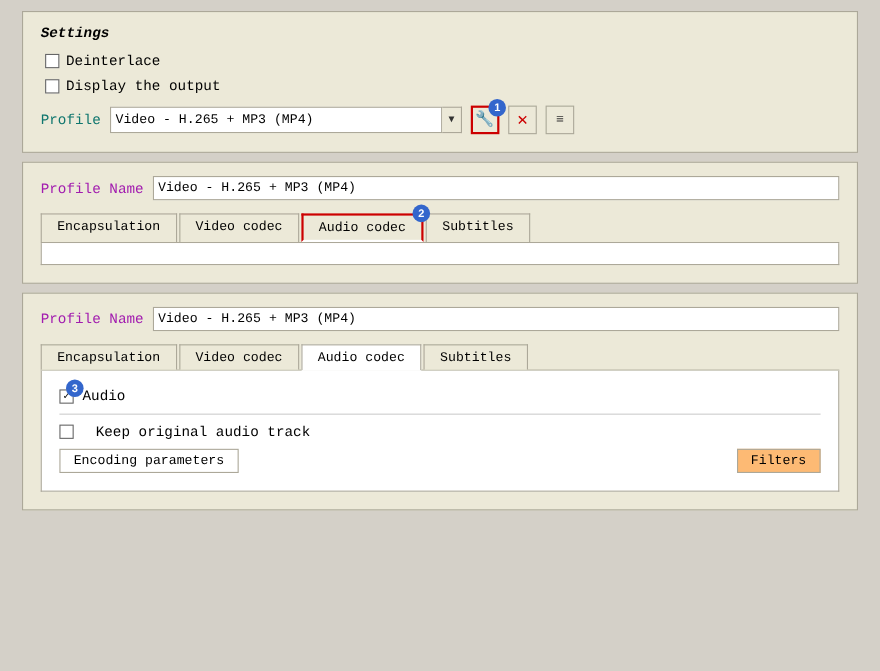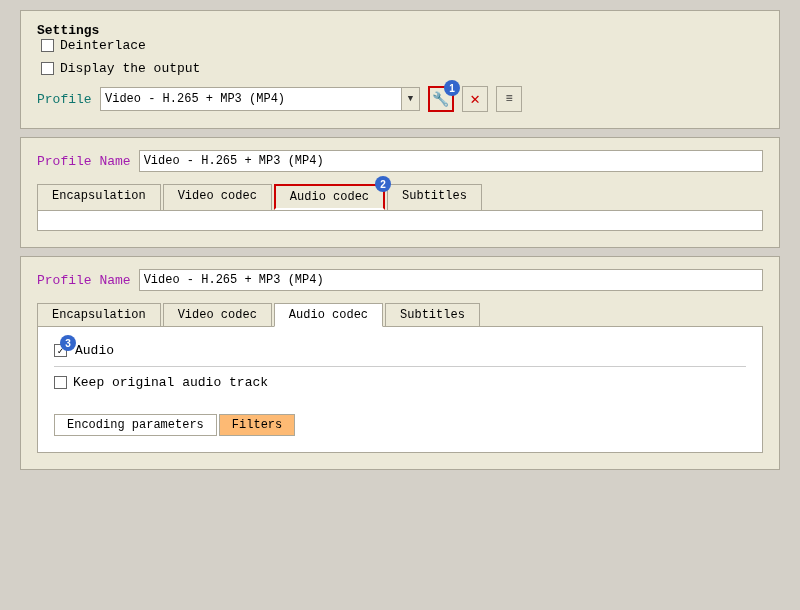--- a/index.html
+++ b/index.html
@@ -20,20 +20,22 @@
       background: #ece9d8;
       border: 1px solid #aca899;
       width: 760px;
       padding: 12px 16px 16px 16px;
     }
 
     .panel-title {
       font-size: 13px;
       font-weight: bold;
       color: #000;
+      margin-bottom: 10px;
+      font-style: italic;
     }
 
     .radio-row {
       display: flex;
       align-items: center;
       gap: 6px;
       margin-bottom: 10px;
     }
 
     .radio-circle {
@@ -259,27 +261,28 @@
       gap: 8px;
       padding-bottom: 8px;
       border-bottom: 1px solid #ccc;
       margin-bottom: 8px;
       position: relative;
     }
 
     .keep-original-row {
       display: flex;
       align-items: center;
-      gap: 6px;
-      margin-bottom: 24px;
+      gap: 20px;
+      margin-bottom: 8px;
     }
 
     .encoding-tabs-row {
       display: flex;
       gap: 2px;
+      justify-content: space-between;
     }
 
     .encoding-tab {
       padding: 3px 12px;
       border: 1px solid #aca899;
       background: #fdba74;
       cursor: pointer;
       font-family: 'Courier New', Courier, monospace;
       font-size: 12px;
     }

